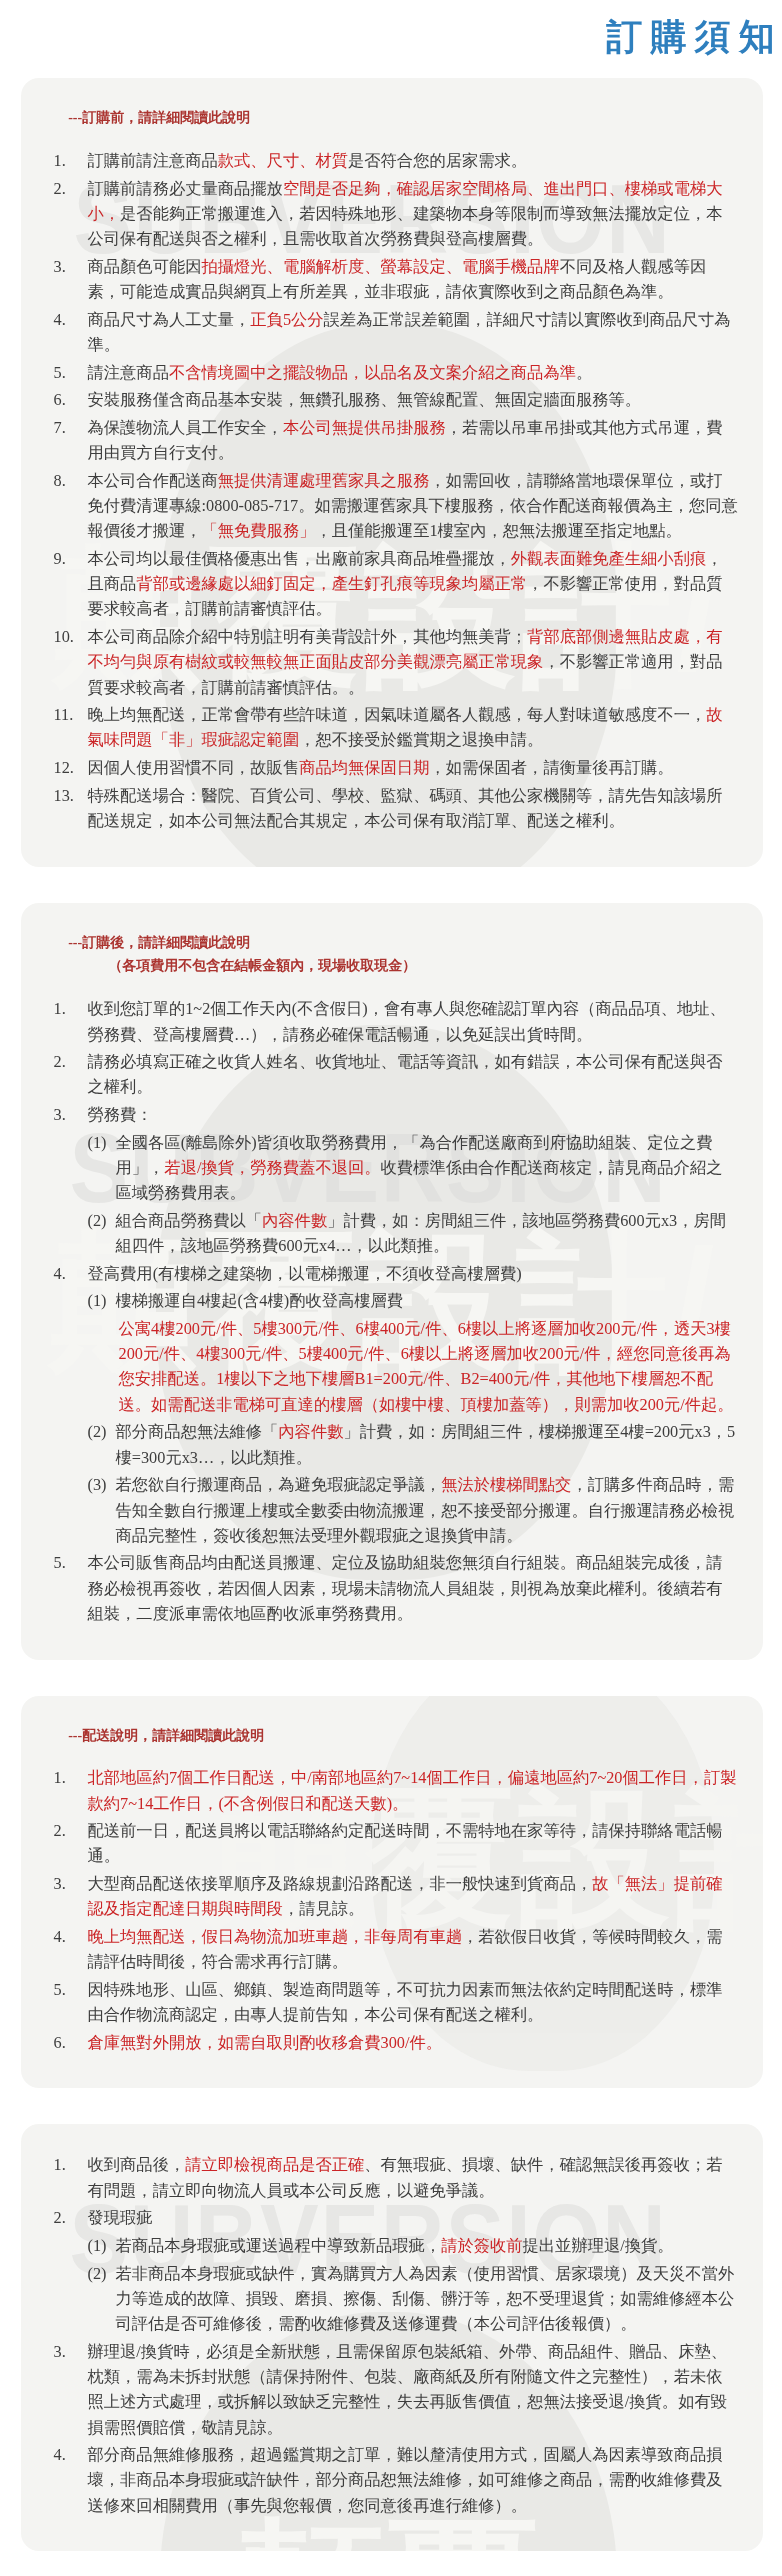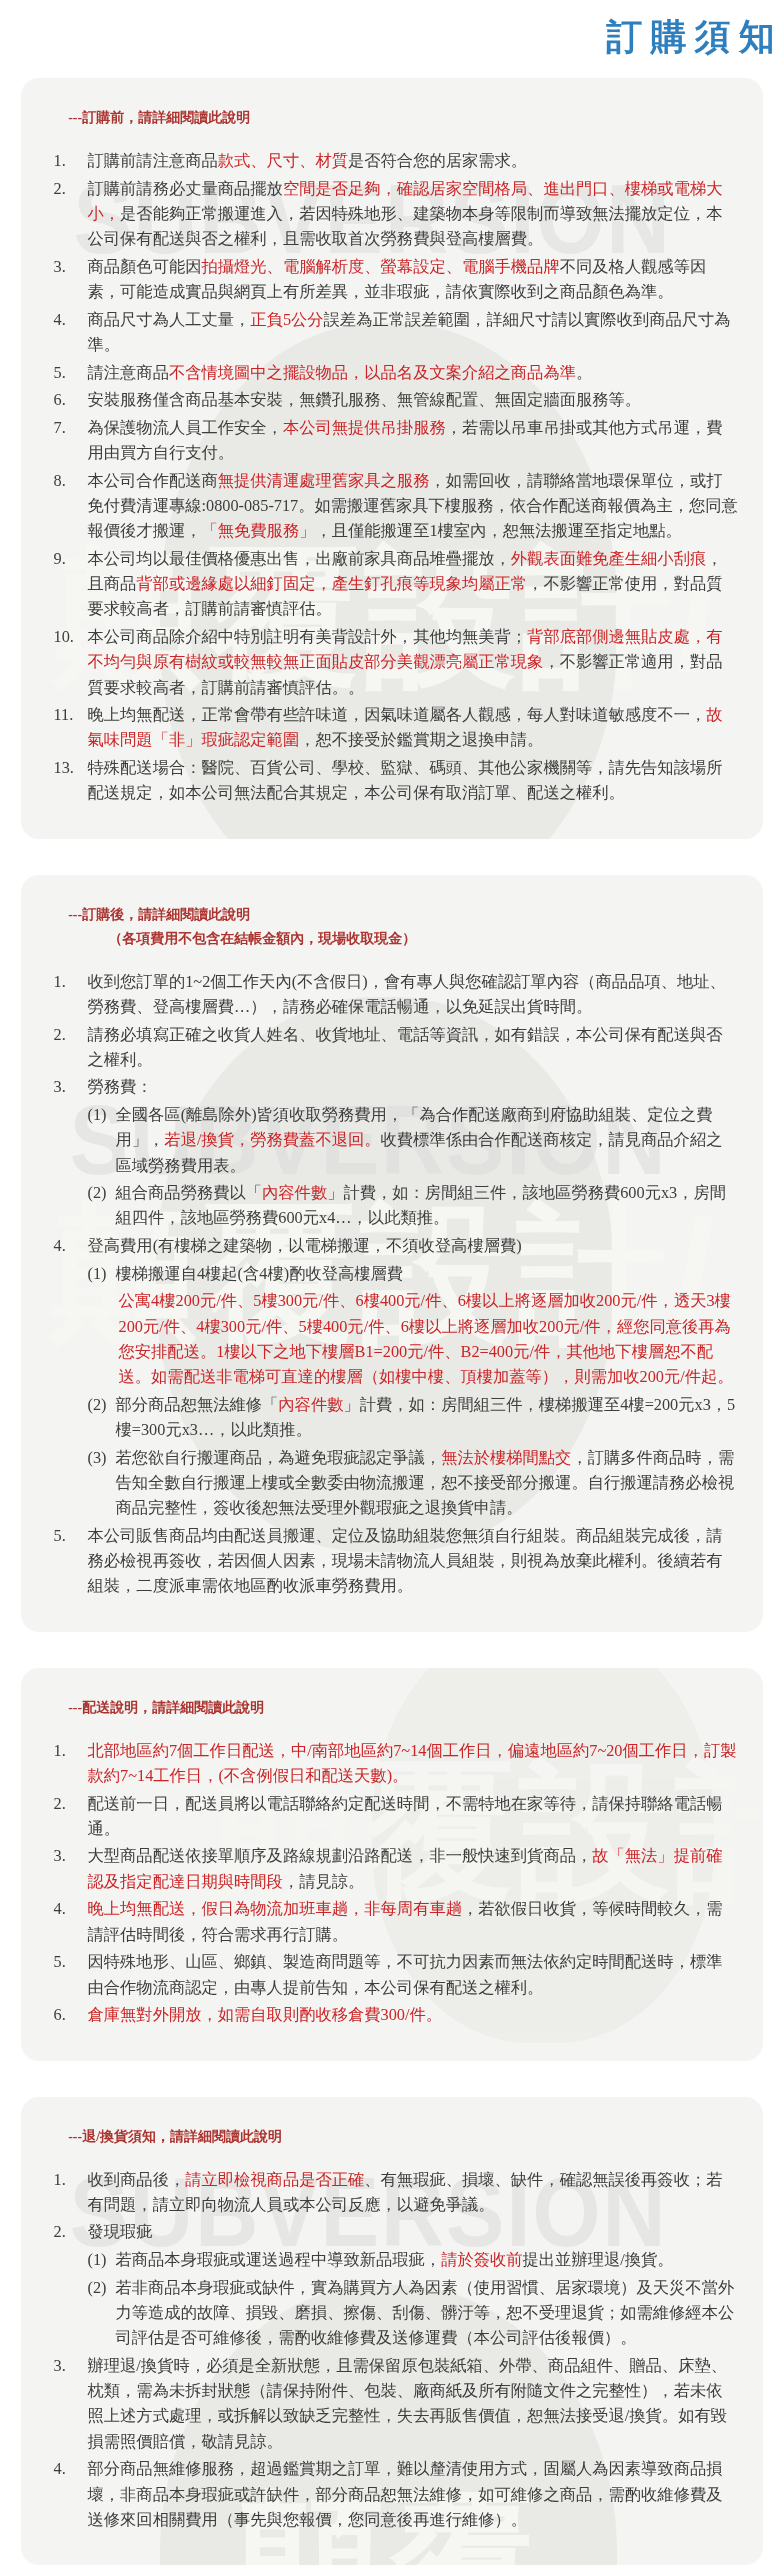--- a/index.html
+++ b/index.html
@@ -147,20 +147,24 @@
         </div>
         <div class="item lvl0">
           <div class="num">10.</div>
           <div class="ibody"><span class="seg">本公司商品除介紹中特別註明有美背設計外，其他均無美背；</span><span class="seg-red">背部底部側邊無貼皮處，有不均勻與原有樹紋或較無較無正面貼皮部分美觀漂亮屬正常現象</span><span class="seg">，不影響正常適用，對品質要求較高者，訂購前請審慎評估。。</span></div>
         </div>
         <div class="item lvl0">
           <div class="num">11.</div>
           <div class="ibody"><span class="seg">晚上均無配送，正常會帶有些許味道，因氣味道屬各人觀感，每人對味道敏感度不一，</span><span class="seg-red">故氣味問題「非」瑕疵認定範圍</span><span class="seg">，恕不接受於鑑賞期之退換申請。</span></div>
         </div>
         <div class="item lvl0">
+          <div class="num">12.</div>
+          <div class="ibody"><span class="seg">因個人使用習慣不同，故販售</span><span class="seg-red">商品均無保固日期</span><span class="seg">，如需保固者，請衡量後再訂購。</span></div>
+        </div>
+        <div class="item lvl0">
           <div class="num">13.</div>
           <div class="ibody"><span class="seg">特殊配送場合：醫院、百貨公司、學校、監獄、碼頭、其他公家機關等，請先告知該場所配送規定，如本公司無法配合其規定，本公司保有取消訂單、配送之權利。</span></div>
         </div>
       </div>
     </section>
     <section class="panel panel-after">
       <div class="wm-latin">SUBVERSION</div>
       <div class="wm-emblem">
         <div class="wm-row">顛覆</div>
         <div class="wm-row">設計/</div>
@@ -248,23 +252,20 @@
           <div class="num">6.</div>
           <div class="ibody"><span class="seg-red">倉庫無對外開放，如需自取則酌收移倉費300/件。</span></div>
         </div>
       </div>
     </section>
     <section class="panel panel-return">
       <div class="wm-latin">SUBVERSION</div>
       <div class="wm-emblem">
         <div class="wm-row">顛覆</div>
       </div>
-      <div class="panel-header">
-        <div class="hline">---退/換貨須知，請詳細閱讀此說明</div>
-      </div>
       <div class="items">
         <div class="item lvl0">
           <div class="num">1.</div>
           <div class="ibody"><span class="seg">收到商品後，</span><span class="seg-red">請立即檢視商品是否正確</span><span class="seg">、有無瑕疵、損壞、缺件，確認無誤後再簽收；若有問題，請立即向物流人員或本公司反應，以避免爭議。</span></div>
         </div>
         <div class="item lvl0">
           <div class="num">2.</div>
           <div class="ibody"><span class="seg">發現瑕疵</span></div>
         </div>
         <div class="item lvl1">

